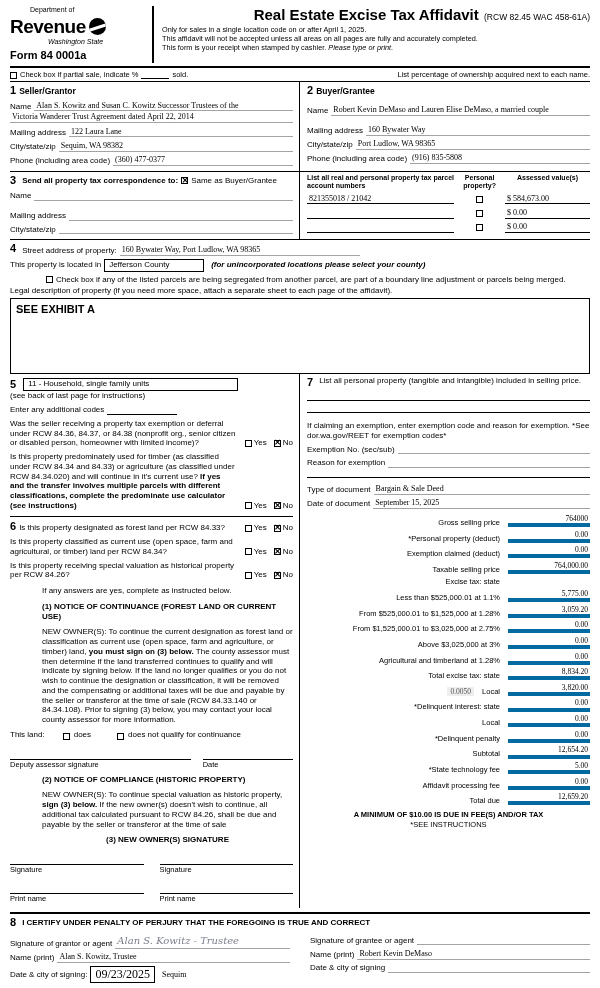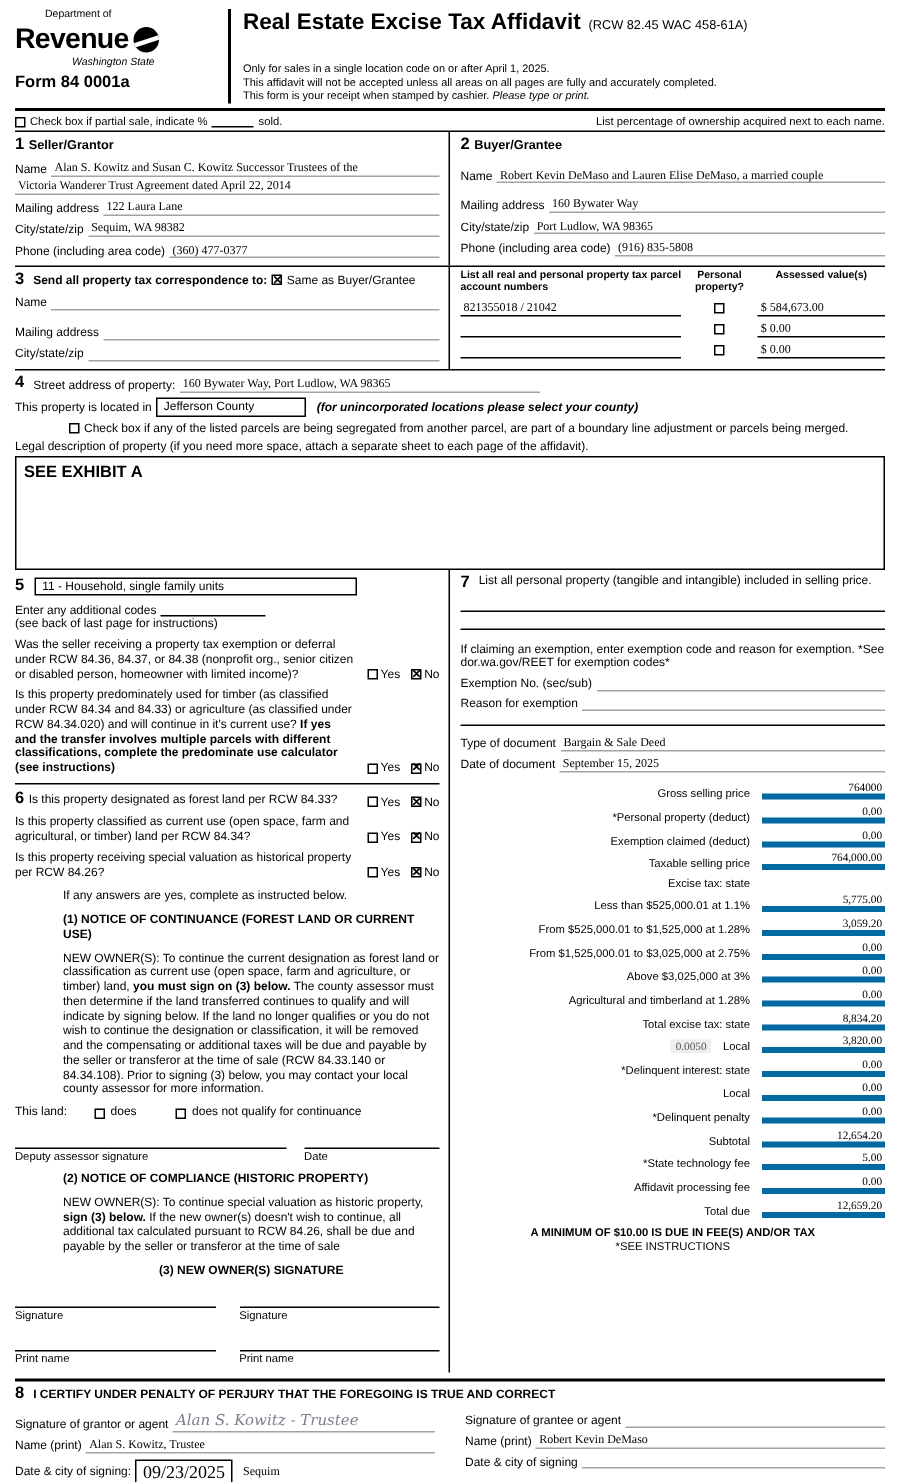--- a/index.html
+++ b/index.html
@@ -19,21 +19,21 @@
   .hdr { display:flex; padding-bottom:3px; }
   .hdr-left { width:142px; padding-right:6px; }
   .dept { font-size:7px; margin-left:20px; }
   .agency-row { display:flex; align-items:center; gap:3px; }
   .agency { font-size:19px; font-weight:bold; letter-spacing:-0.5px; }
   .logo { display:inline-block; width:17px; height:17px; border-radius:50%; background:#000; position:relative; overflow:hidden; }
   .logo::after { content:""; position:absolute; left:-3px; top:8px; width:24px; height:3px; background:#fff; transform:rotate(-18deg); }
   .state { font-size:7px; font-style:italic; margin-left:38px; }
   .formno { font-weight:bold; font-size:11px; margin-top:3px; }
   .hdr-right { flex:1; border-left:2px solid #000; padding-left:8px; }
-  .title-row { margin-bottom:18px; }
+  .title-row { margin-bottom:2px;text-align:right; }
   .title { font-size:15px; font-weight:bold; }
   .rcw { font-size:8.5px; margin-left:3px; }
   .note { font-size:7.3px; }
 
   
   .topbar { display:flex; justify-content:space-between; align-items:center; border-top:2px solid #000; padding:2px 0 2px; font-size:7.5px; }
   .tleft { display:flex; align-items:flex-end; gap:3px; }
   .blank { display:inline-block; border-bottom:1px solid #000; height:8px; }
   .w28 { width:28px; } .w70 { width:70px; }
 
@@ -261,25 +261,25 @@
   </div>
 
   <div class="row2">
     <div class="colL">
 
       <div>
         <div style="display:flex;align-items:center;gap:4px;margin-top:2px;">
           <span class="secnum">5</span>
           <span class="selectbox" style="min-width:215px;">11 - Household, single family units</span>
         </div>
+        <div>(see back of last page for instructions)</div>
         <div style="margin-top:4px;display:flex;align-items:flex-end;gap:3px;">
           <span>Enter any additional codes</span>
           <span class="blank w70"></span>
         </div>
-        <div>(see back of last page for instructions)</div>
         <div class="qrow">
           <span class="qtext">Was the seller receiving a property tax exemption or deferral under RCW 84.36, 84.37, or 84.38 (nonprofit org., senior citizen or disabled person, homeowner with limited income)?</span>
           <span class="yn">
             <span class="cb"></span>
               <span>Yes</span>
             <span class="cb checked"></span>
               <span>No</span>
           </span>
         </div>
         <div class="qrow">

